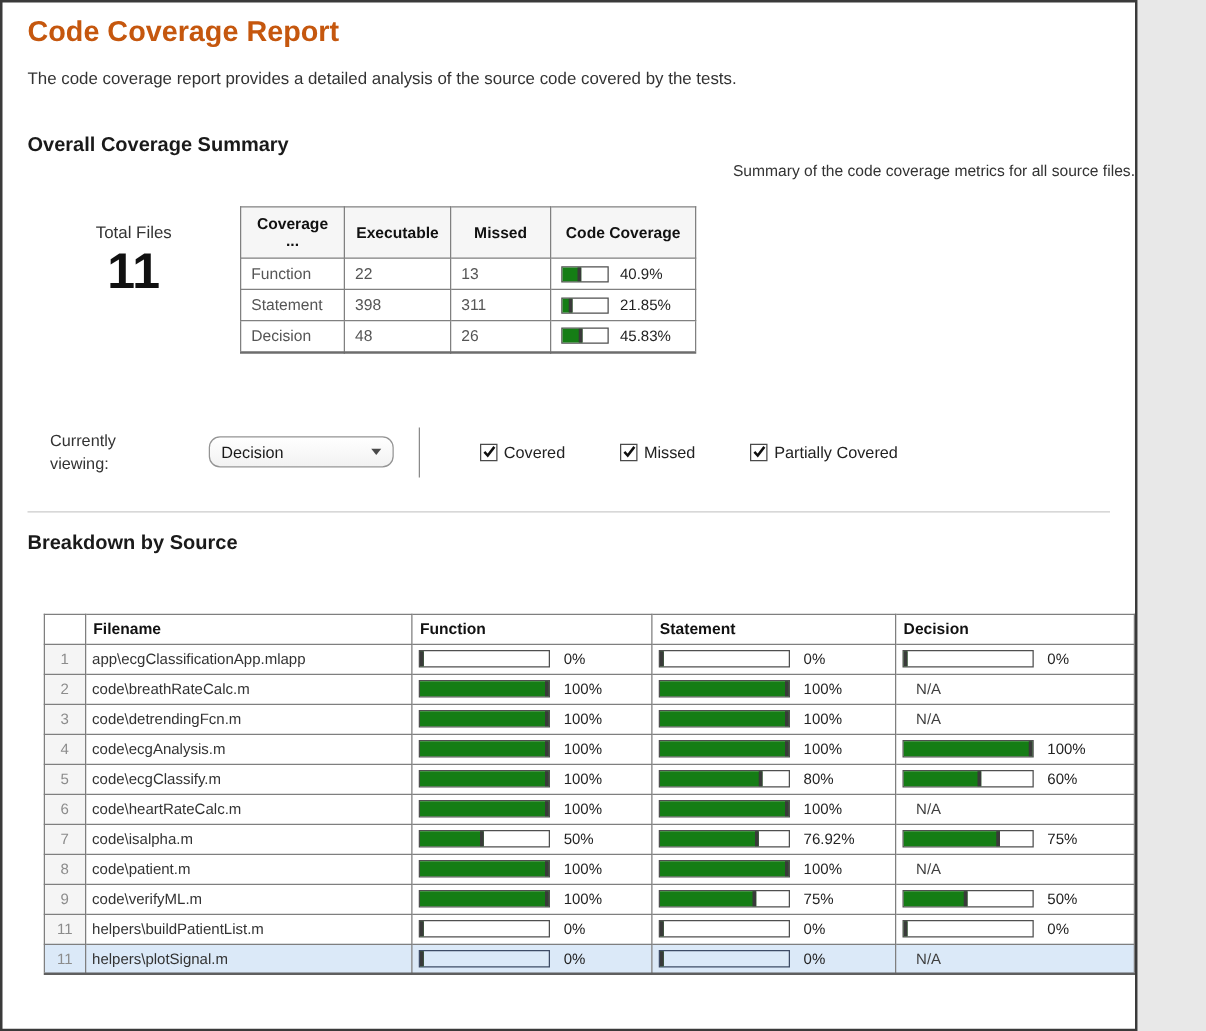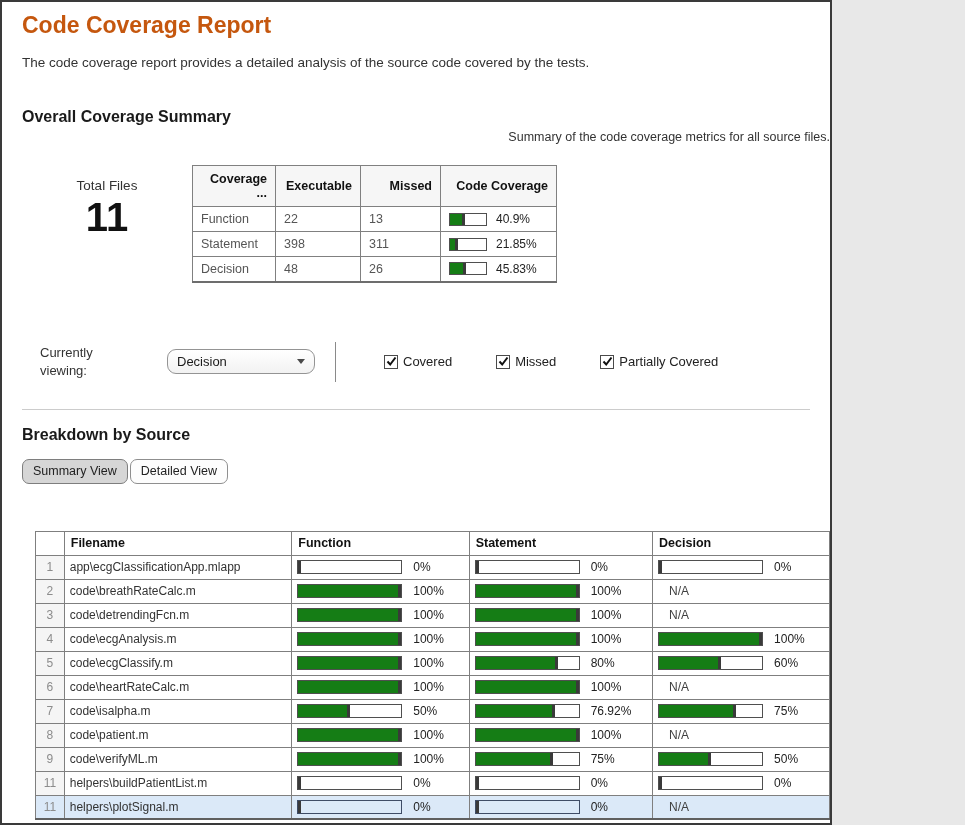--- a/index.html
+++ b/index.html
@@ -1,38 +1,38 @@
 <!DOCTYPE html>
 <html><head>
 <meta charset="utf-8">
 <style>
   * { box-sizing: border-box; }
   html,body { margin:0; padding:0; background:#e8e8e8; }
   body { font-family:"Liberation Sans", sans-serif; }
   .window {
-    width:832px; height:825px; background:#fff;
+    width:910px; height:825px; background:#fff;
     border:2px solid #3a3a3a; position:relative; overflow:hidden;
   }
   .page-title {
     margin:10px 0 0 20px; font-size:23px; font-weight:bold; color:#c5570e;
   }
   .intro { margin:16px 20px 12px 20px; font-size:13.5px; color:#333; }
   .section-heading { margin:38px 0 0 20px; font-size:16px; font-weight:bold; color:#1a1a1a; }
   .section-sub { margin:4px 0 0 20px; font-size:12.5px; color:#333;text-align:right; }
 
   
   .summary-flex { display:flex; margin:21px 0 0 20px; align-items:flex-start; }
   .total-files { width:170px; text-align:center; padding-top:13px; }
   .total-files .tf-label { font-size:13.5px; color:#333; }
   .total-files .tf-value { font-size:40px; font-weight:bold; color:#111; margin-top:4px; line-height:1; }
 
   table.summary { border-collapse:collapse; background:#fff; }
   table.summary th, table.summary td { border:1px solid #808080; font-size:12.5px; }
   table.summary th {
-    background:#f6f6f6; font-weight:bold; color:#111; text-align:right;
+    background:#f6f6f6; font-weight:bold; color:#111; text-align:center;
     padding:6px 8px;
   }
   table.summary td { color:#555; padding:4px 8px; height:25px; }
   table.summary { border-bottom:2px solid #6d6d6d; }
   .cov-cell { display:flex; align-items:center; gap:9px; }
   .sbar { width:38px; height:13px; border:1px solid #4f4f4f; background:#fff; flex:none; }
   .sbar .bar-fill { height:100%; }
 
   
   .controls { display:flex; align-items:center; margin:59px 0 0 38px; }
@@ -185,24 +185,20 @@
           </span>
           <span>Partially Covered</span>
         </span>
       </div>
   </div>
 
   <hr class="rule">
 
   <div class="section-heading" style="margin-top:16px;">Breakdown by Source</div>
 
-  <div class="tabs">
-      <button class="tab active">Summary View</button>
-      <button class="tab">Detailed View</button>
-    </div>
 
   <table class="breakdown">
     <colgroup>
         <col class="c-num">
         <col class="c-file">
         <col class="c-func">
         <col class="c-stmt">
         <col class="c-dec">
       </colgroup>
     <thead>

